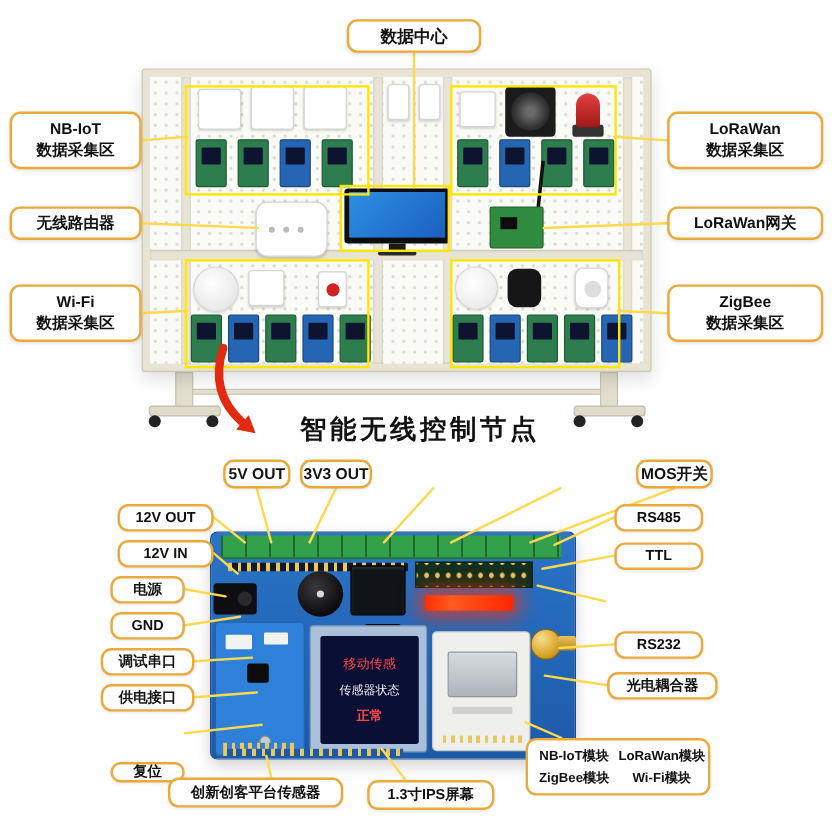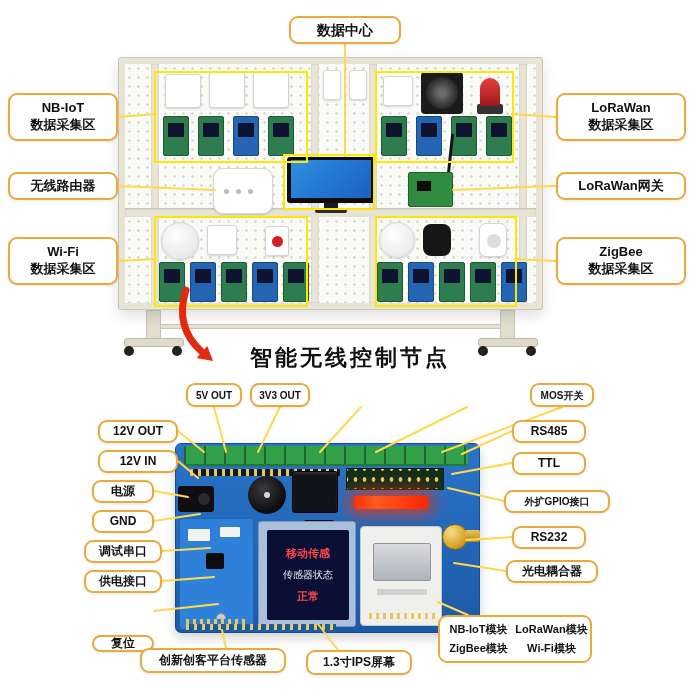--- a/index.html
+++ b/index.html
@@ -5,21 +5,21 @@
   *{margin:0;padding:0;box-sizing:border-box}
   body{background:#fff}
   #stage{position:relative;width:700px;height:700px;background:#fff;overflow:hidden;
          font-family:"Liberation Sans","DejaVu Sans",sans-serif;color:#111}
   
   .callout{position:absolute;background:#fff;border:2px solid #E9A93B;border-radius:9px;
            display:flex;align-items:center;justify-content:center;text-align:center;
            font-weight:700;white-space:pre-line;z-index:6;line-height:1.3;
            box-shadow:0 1px 3px rgba(0,0,0,.10);font-size:12px}
   .c13{font-size:13px}
-  .c11{font-size:10px}
+  .c11{font-size:13px}
   .c14{font-size:14px}
   .section-title{position:absolute;left:0;top:343px;width:700px;text-align:center;
                  font-size:22px;font-weight:700;letter-spacing:3px;z-index:6}
   .modules-box{position:absolute;left:438px;top:615px;width:154px;height:48px;background:#fff;
                border:2px solid #E9A93B;border-radius:9px;display:grid;
                grid-template-columns:1fr 1fr;align-items:center;row-gap:2px;padding:4px 2px;
                font-weight:700;font-size:11px;text-align:center;z-index:6}
   .modules-note{position:absolute;left:438px;top:667px;width:154px;text-align:center;
                 font-weight:700;font-size:14px;letter-spacing:2px;z-index:6}
   
@@ -64,21 +64,21 @@
           background:linear-gradient(90deg,#FF3000,#FF5A20 30%,#FF2600);
           box-shadow:0 0 16px 5px rgba(255,48,0,.75)}
   .ic1{left:128px;top:76px;width:30px;height:13px;background:#0A0A0A;border-radius:2px}
   .sma{left:266px;top:80px;width:26px;height:26px;border-radius:50%;border:1px solid #8A6512;
        background:radial-gradient(circle at 35% 30%,#F6DE8E,#D9A62B 60%,#A8791A)}
   .smastub{left:289px;top:86px;width:15px;height:12px;border-radius:2px;
            background:linear-gradient(#E8C35A,#B8891F)}
   .screen-frame{left:82px;top:77px;width:98px;height:106px;background:#A9BFDA;border:1px solid #7E97B6;border-radius:3px}
   .lcd{position:absolute;left:8px;top:8px;width:82px;height:90px;background:#0A1035;border-radius:2px;
        display:flex;flex-direction:column;align-items:center;justify-content:center;gap:7px;text-align:center}
-  .lcd .l1{color:#FF4646;font-size:11px;font-weight:700}
+  .lcd .l1{color:#FF4646;font-size:11px;font-weight:400}
   .lcd .l2{color:#EDEDED;font-size:10px}
   .lcd .l3{color:#FF4646;font-size:11px;font-weight:700}
   .subboard{left:3px;top:74px;width:75px;height:112px;background:#2F80D8;border:1px solid #2264AC;border-radius:4px}
   .sub1{position:absolute;left:8px;top:10px;width:22px;height:12px;background:#F2F2EE;border-radius:1px}
   .sub2{position:absolute;left:40px;top:8px;width:20px;height:10px;background:#F2F2EE;border-radius:1px}
   .sub3{position:absolute;left:26px;top:34px;width:18px;height:16px;background:#0C0C0E;border-radius:2px}
   .subbtn{position:absolute;left:36px;top:94px;width:10px;height:10px;border-radius:50%;background:#C9CDD2;border:1px solid #8A8F95}
   .subpads{position:absolute;left:6px;top:100px;width:60px;height:6px;
            background:repeating-linear-gradient(90deg,#E9C75F 0 3px,#2F80D8 3px 7px)}
   .wmodule{left:184px;top:82px;width:82px;height:100px;background:#EFEFEC;border:1px solid #C9C9C4;border-radius:4px}
@@ -230,21 +230,20 @@
   <div class="callout" style="left:98px;top:420px;width:80px;height:23px">12V OUT</div>
   <div class="callout" style="left:98px;top:450px;width:80px;height:23px">12V IN</div>
   <div class="callout" style="left:92px;top:480px;width:62px;height:23px">电源</div>
   <div class="callout" style="left:92px;top:510px;width:62px;height:23px">GND</div>
   <div class="callout" style="left:84px;top:540px;width:78px;height:23px">调试串口</div>
   <div class="callout" style="left:84px;top:570px;width:78px;height:23px">供电接口</div>
   <div class="callout" style="left:92px;top:635px;width:62px;height:17px">复位</div>
 
   <div class="callout" style="left:512px;top:420px;width:74px;height:23px">RS485</div>
   <div class="callout" style="left:512px;top:452px;width:74px;height:23px">TTL</div>
-  <div class="callout c11" style="left:504px;top:490px;width:106px;height:23px">外扩GPIO接口</div>
   <div class="callout" style="left:512px;top:526px;width:74px;height:23px">RS232</div>
   <div class="callout" style="left:506px;top:560px;width:92px;height:23px">光电耦合器</div>
 
   <div class="callout" style="left:140px;top:648px;width:146px;height:25px">创新创客平台传感器</div>
   <div class="callout" style="left:306px;top:650px;width:106px;height:25px">1.3寸IPS屏幕</div>
 
   <div class="modules-box">
     <span>NB-IoT模块</span>
     <span>LoRaWan模块</span>
     <span>ZigBee模块</span>

